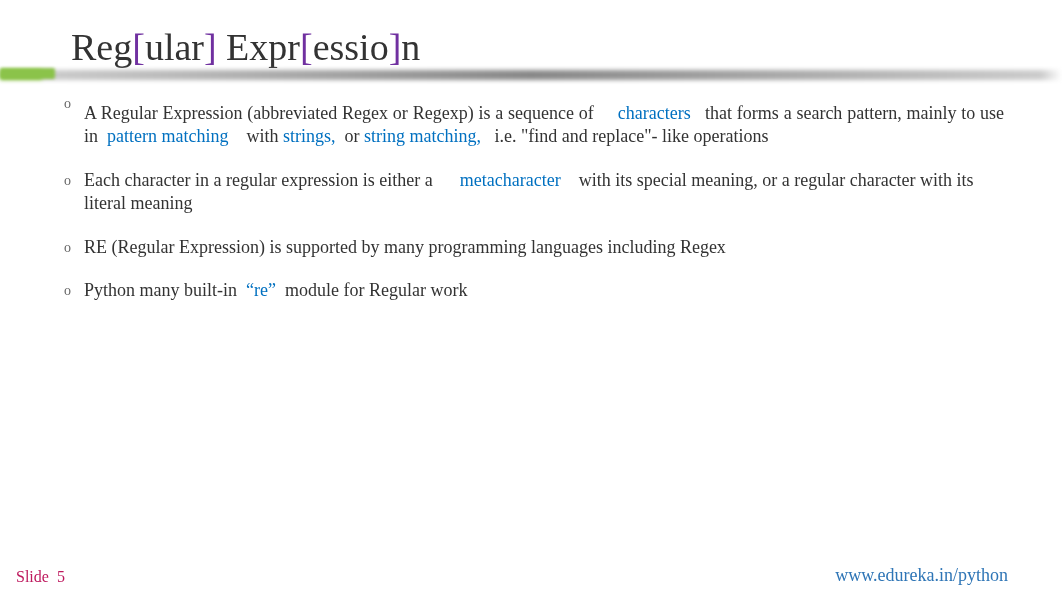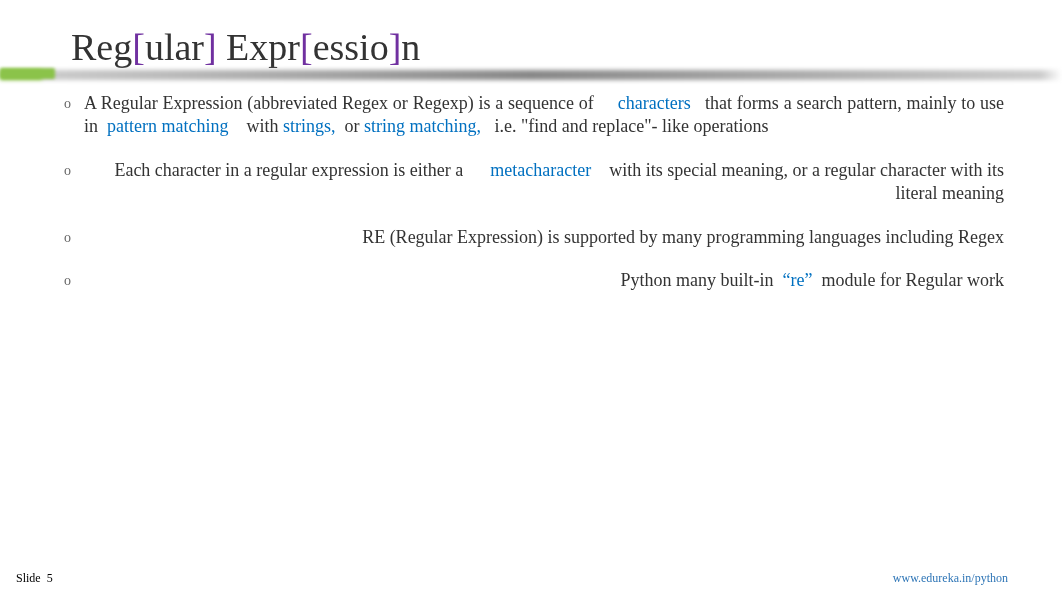--- a/index.html
+++ b/index.html
@@ -67,40 +67,40 @@
     }
     .bullet-marker {
       width: 20px;
       flex-shrink: 0;
       color: #666666;
       font-size: 14px;
       padding-top: 3px;
     }
     .bullet-text {
       flex: 1;
-      text-align: right;
     }
     .justified {
       text-align: justify;
+      margin-top: 10px;
     }
     .link {
       color: #0070c0;
     }
     .footer-slide {
       position: absolute;
       bottom: 12px;
       left: 16px;
-      font-size: 12px;
-      color: #000000;
+      font-size: 16px;
+      color: #be185d;
     }
     .footer-url {
       position: absolute;
       bottom: 12px;
       right: 54px;
-      font-size: 12px;
+      font-size: 18px;
       color: #2e75b6;
     }
   </style>
 </head>
 <body>
 
 <div class="title-bar">
   <span>Reg</span><span class="bracket">[</span><span>ular</span><span class="bracket">]</span><span> Expr</span><span class="bracket">[</span><span>essio</span><span class="bracket">]</span><span>n</span>
 </div>
 

